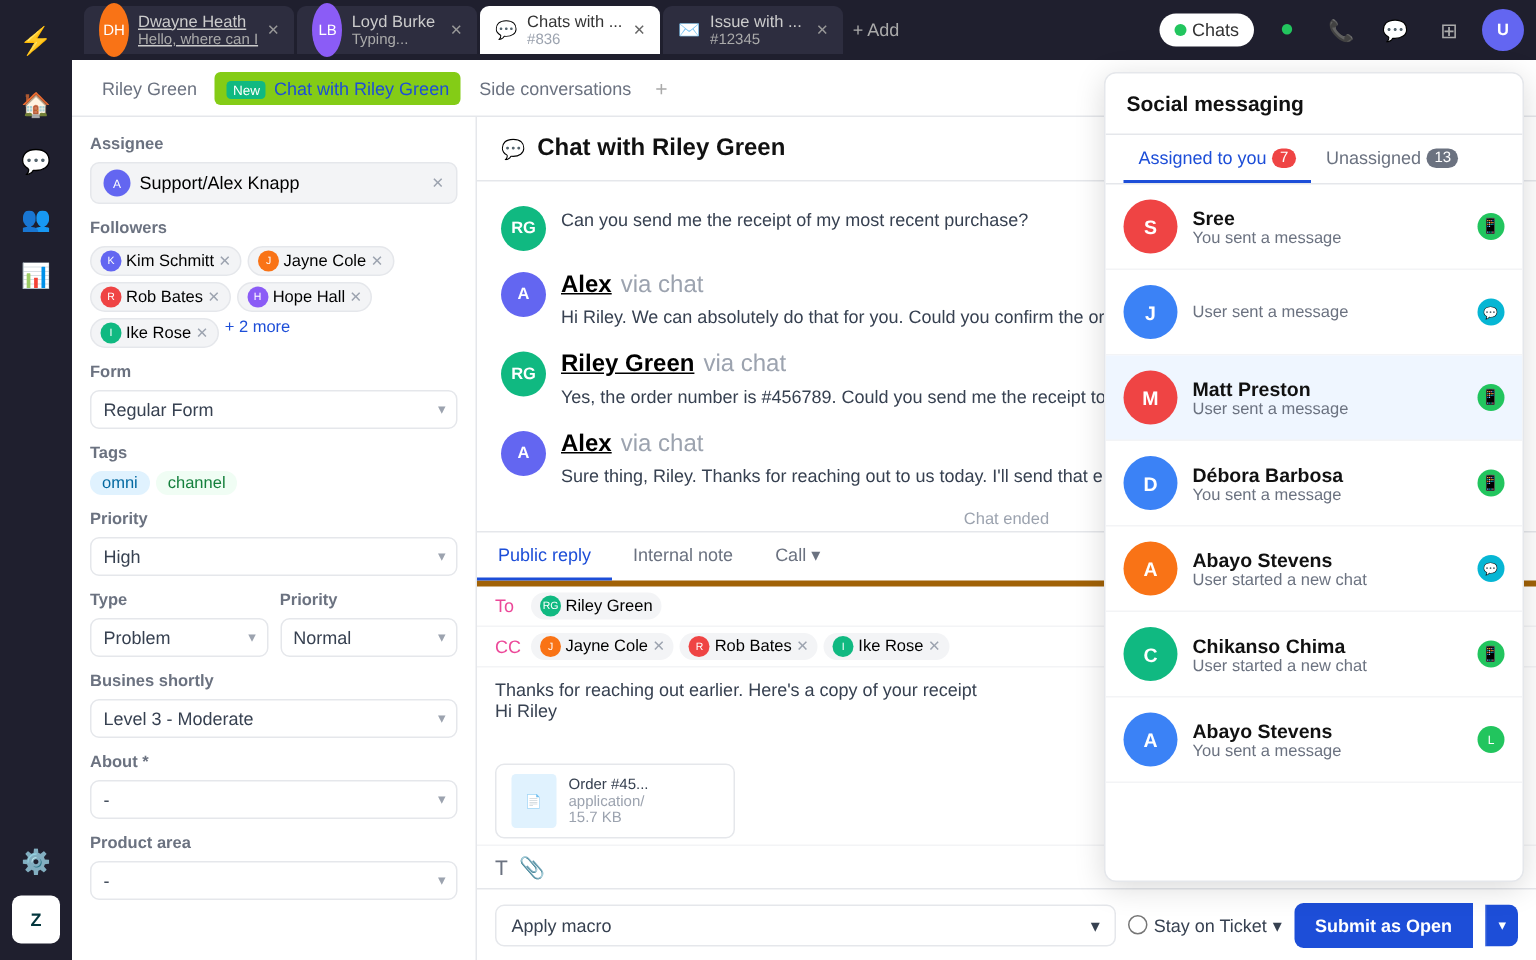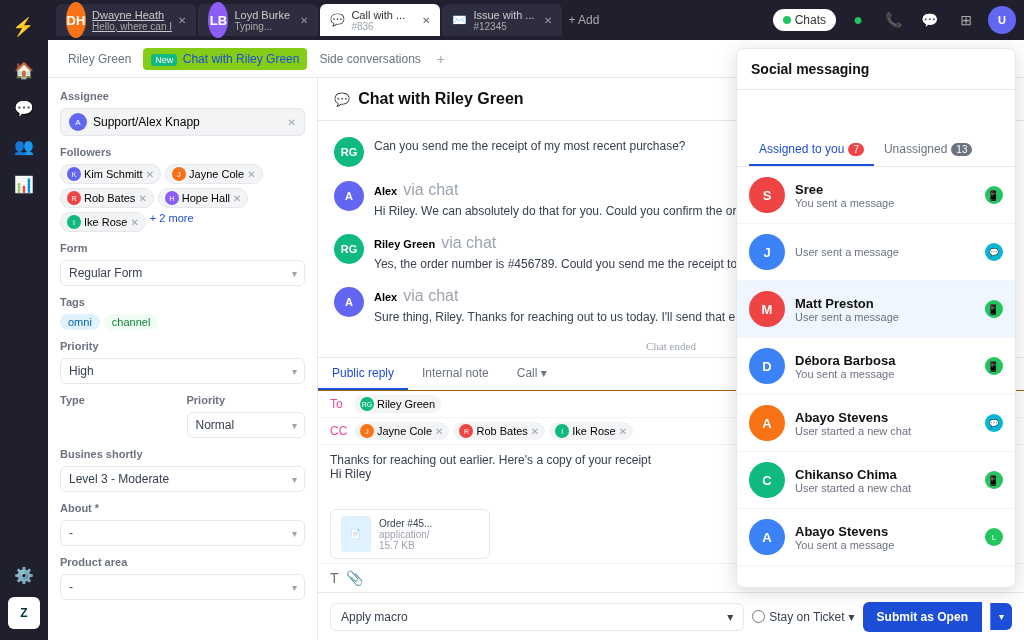--- a/index.html
+++ b/index.html
@@ -12,21 +12,21 @@
 
     
     .nav-icon { width: 32px; height: 32px; display: flex; align-items: center; justify-content: center; border-radius: 6px; margin: 3px 0; cursor: pointer; color: #9ca3af; font-size: 16px; }
     .nav-icon.active { color: #fff; }
     .nav-logo { margin-bottom: 8px; }
 
     
     .tab-bar { display: flex; align-items: center; background: #1f1f2e; padding: 0 8px; height: 40px; flex-shrink: 0; }
     .tab { display: flex; align-items: center; background: #2d2d3f; border-radius: 6px 6px 0 0; padding: 0 10px; height: 32px; margin-right: 2px; color: #ccc; font-size: 12px; cursor: pointer; gap: 6px; min-width: 120px; max-width: 160px; }
     .tab.active { background: #fff; color: #333; }
-    .tab-avatar { width: 20px; height: 36px; border-radius: 50%; display: flex; align-items: center; justify-content: center; font-size: 13px; font-weight: bold; color: #fff; flex-shrink: 0; }
+    .tab-avatar { width: 20px; height: 36px; border-radius: 50%; display: flex; align-items: center; justify-content: center; font-size: 10px; font-weight: normal; color: #fff; flex-shrink: 0; }
     .tab-close { margin-left: auto; color: #999; font-size: 10px; cursor: pointer; }
     .tab-title { font-size: 11px; white-space: nowrap; overflow: hidden; text-overflow: ellipsis; }
     .tab-subtitle { font-size: 10px; color: #aaa; }
     .tab-add { color: #aaa; margin-left: 4px; cursor: pointer; font-size: 14px; }
     .tab-bar-right { margin-left: auto; display: flex; align-items: center; gap: 8px; }
     .chats-btn { background: #fff; color: #333; border-radius: 16px; padding: 4px 10px; font-size: 12px; display: flex; align-items: center; gap: 4px; cursor: pointer; }
     .chats-dot { width: 8px; height: 8px; background: #22c55e; border-radius: 50%; }
     .icon-btn { color: #aaa; cursor: pointer; font-size: 14px; width: 28px; height: 28px; display: flex; align-items: center; justify-content: center; }
     .avatar-btn { width: 28px; height: 28px; border-radius: 50%; background: #6366f1; display: flex; align-items: center; justify-content: center; color: #fff; font-size: 11px; font-weight: bold; cursor: pointer; }
 
@@ -63,29 +63,29 @@
     
     .chat-panel { flex: 1; display: flex; flex-direction: column; background: #fff; overflow: hidden; }
     .chat-header { display: flex; align-items: center; padding: 12px 16px; border-bottom: 1px solid #e5e7eb; }
     .chat-header-title { font-size: 16px; font-weight: 600; color: #111; flex: 1; }
     .chat-header-icon { margin-right: 8px; color: #6b7280; }
     .chat-messages { flex: 1; overflow-y: auto; padding: 16px; }
     .message-row { display: flex; gap: 10px; margin-bottom: 14px; }
     .msg-avatar { width: 30px; height: 30px; border-radius: 50%; display: flex; align-items: center; justify-content: center; font-size: 11px; font-weight: bold; color: #fff; flex-shrink: 0; }
     .msg-content { flex: 1; }
     .msg-header { display: flex; align-items: baseline; gap: 6px; margin-bottom: 3px; }
-    .msg-name { font-weight: 600; font-size: 11px; }
+    .msg-name { font-weight: 600; font-size: 16px; text-decoration: underline; }
     .msg-via { font-size: 16px; color: #9ca3af; }
     .msg-time { font-size: 10px; color: #9ca3af; margin-left: auto; }
     .msg-text { font-size: 12px; color: #374151; line-height: 1.5; }
-    .system-msg { text-align: center; font-size: 11px; color: #9ca3af; margin: 8px 0; font-family: Liberation Serif, serif; }
+    .system-msg { text-align: center; font-size: 11px; color: #9ca3af; margin: 8px 0; }
 
     
     .reply-area { border-top: 1px solid #e5e7eb; }
-    .reply-tabs { display: flex; border-bottom: 1px solid #a16207; }
+    .reply-tabs { display: flex; border-bottom: 4px solid #a16207; }
     .reply-tab { padding: 8px 14px; font-size: 12px; color: #6b7280; cursor: pointer; border-bottom: 2px solid transparent; }
     .reply-tab.active { color: #1d4ed8; border-bottom-color: #1d4ed8; }
     .reply-to-row { display: flex; align-items: center; padding: 4px 12px; border-bottom: 1px solid #f3f4f6; font-size: 12px; }
     .reply-label { color: #ec4899; width: 24px; }
     .recipient-chip { display: flex; align-items: center; background: #f3f4f6; border-radius: 10px; padding: 2px 6px; font-size: 11px; gap: 3px; }
     .reply-body { padding: 8px 12px; min-height: 60px; font-size: 12px; color: #374151; }
     .reply-toolbar { display: flex; align-items: center; padding: 6px 12px; gap: 8px; border-top: 1px solid #f3f4f6; }
     .reply-icon-btn { color: #6b7280; cursor: pointer; font-size: 14px; }
     .attachment-card { border: 1px solid #e5e7eb; border-radius: 6px; padding: 6px 10px; display: flex; align-items: center; gap: 8px; width: 160px; margin: 4px 12px; }
     .attachment-icon { width: 30px; height: 36px; background: #e0f2fe; border-radius: 3px; display: flex; align-items: center; justify-content: center; font-size: 9px; color: #0369a1; flex-shrink: 0; }
@@ -97,21 +97,21 @@
     .bottom-bar { display: flex; align-items: center; background: #fff; border-top: 1px solid #e5e7eb; padding: 8px 12px; gap: 8px; height: 48px; }
     .macro-select { flex: 1; border: 1px solid #e5e7eb; border-radius: 6px; padding: 6px 10px; font-size: 12px; color: #374151; display: flex; align-items: center; justify-content: space-between; cursor: pointer; }
     .stay-on-ticket { display: flex; align-items: center; gap: 4px; font-size: 12px; color: #374151; cursor: pointer; }
     .submit-btn { background: #1d4ed8; color: #fff; border: none; border-radius: 6px 0 0 6px; padding: 8px 14px; font-size: 12px; font-weight: 600; cursor: pointer; }
     .submit-btn-arrow { background: #1d4ed8; color: #fff; border: none; border-left: 1px solid rgba(255,255,255,0.3); border-radius: 0 6px 6px 0; padding: 8px 8px; font-size: 10px; cursor: pointer; }
 
     
     .social-overlay { position: absolute; top: 40px; right: 0; width: 280px; height: 540px; background: #fff; border: 1px solid #e5e7eb; border-radius: 8px; box-shadow: 0 4px 20px rgba(0,0,0,0.15); z-index: 100; display: flex; flex-direction: column; overflow: hidden; margin: 8px; }
     .social-header { padding: 12px 14px; border-bottom: 1px solid #e5e7eb; font-weight: 600; font-size: 14px; color: #111; }
     .social-tabs { display: flex; border-bottom: 1px solid #e5e7eb; padding: 0 12px; }
-    .social-tab { padding: 8px 10px; font-size: 12px; color: #6b7280; cursor: pointer; border-bottom: 2px solid transparent; display: flex; align-items: center; gap: 4px; margin-top: 44px; }
+    .social-tab { padding: 8px 10px; font-size: 12px; color: #6b7280; cursor: pointer; border-bottom: 2px solid transparent; display: flex; align-items: center; gap: 4px; }
     .social-tab.active { color: #1d4ed8; border-bottom-color: #1d4ed8; }
     .social-tab-count { background: #ef4444; color: #fff; border-radius: 8px; padding: 1px 5px; font-size: 10px; }
     .social-tab-count.gray { background: #6b7280; }
     .social-list { flex: 1; overflow-y: auto; }
     .social-item { display: flex; align-items: center; padding: 10px 12px; border-bottom: 1px solid #f3f4f6; cursor: pointer; gap: 10px; }
     .social-item.selected { background: #eff6ff; }
     .social-avatar { width: 36px; height: 36px; border-radius: 50%; display: flex; align-items: center; justify-content: center; font-size: 13px; font-weight: bold; color: #fff; flex-shrink: 0; }
     .social-item-content { flex: 1; min-width: 0; }
     .social-item-name { font-size: 13px; font-weight: 600; color: #111; }
     .social-item-msg { font-size: 11px; color: #6b7280; white-space: nowrap; overflow: hidden; text-overflow: ellipsis; }
@@ -153,21 +153,21 @@
         <div style="flex:1; min-width:0;">
           <div class="tab-title">Loyd Burke</div>
           <div class="tab-subtitle">Typing...</div>
         </div>
         <div class="tab-close">✕</div>
       </div>
 
       <div class="tab active">
         <span style="font-size:12px;">💬</span>
         <div style="flex:1; min-width:0;">
-          <div class="tab-title">Call with ...</div>
+          <div class="tab-title">Chats with ...</div>
           <div class="tab-subtitle" style="color:#9ca3af;">#836</div>
         </div>
         <div class="tab-close" style="color:#666;">✕</div>
       </div>
 
       <div class="tab">
         <span style="font-size:12px;">✉️</span>
         <div style="flex:1; min-width:0;">
           <div class="tab-title">Issue with ...</div>
           <div class="tab-subtitle">#12345</div>
@@ -256,20 +256,25 @@
         <div class="field-label">Priority</div>
         <div class="select-wrapper">
           <select class="select-field">
             <option>High</option>
           </select>
         </div>
 
         <div class="type-priority-row" style="margin-top:10px;">
           <div class="col">
             <div class="field-label">Type</div>
+            <div class="select-wrapper">
+              <select class="select-field">
+                <option>Problem</option>
+              </select>
+            </div>
           </div>
           <div class="col">
             <div class="field-label">Priority</div>
             <div class="select-wrapper">
               <select class="select-field">
                 <option>Normal</option>
               </select>
             </div>
           </div>
         </div>

